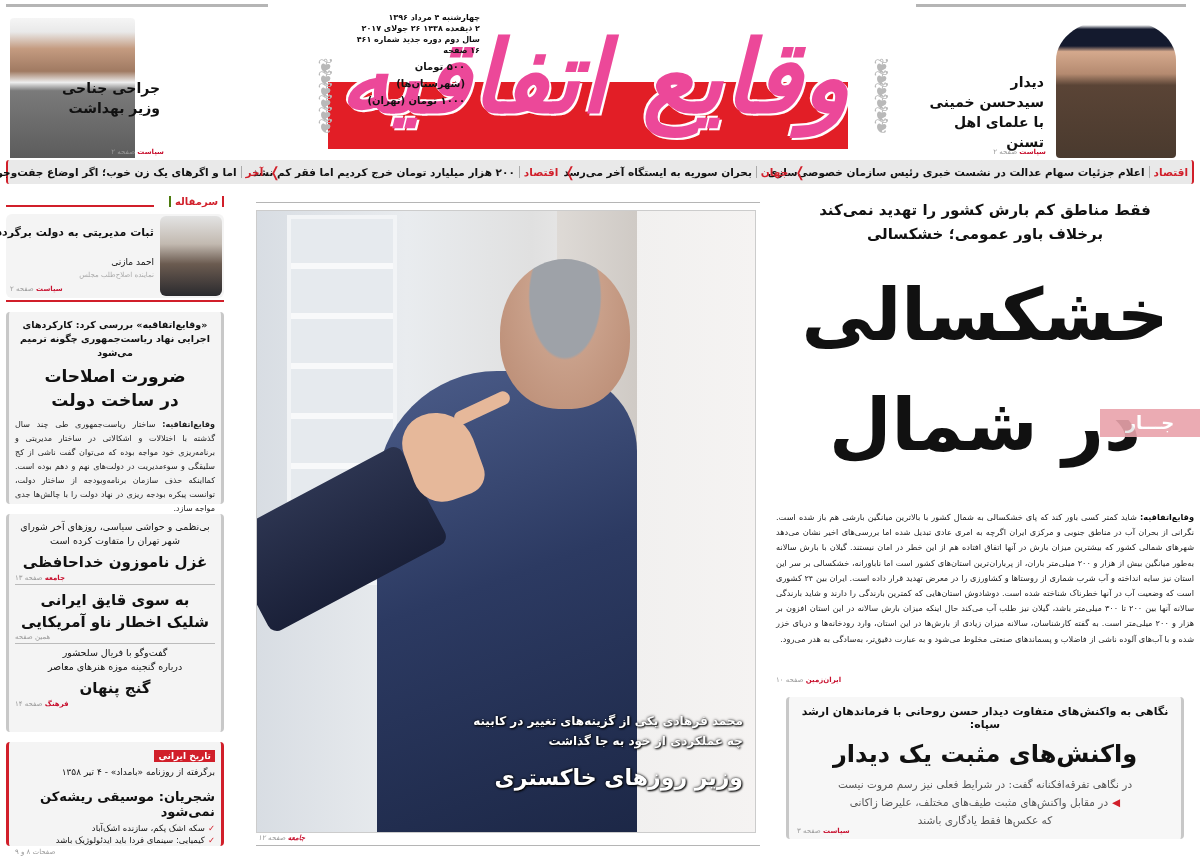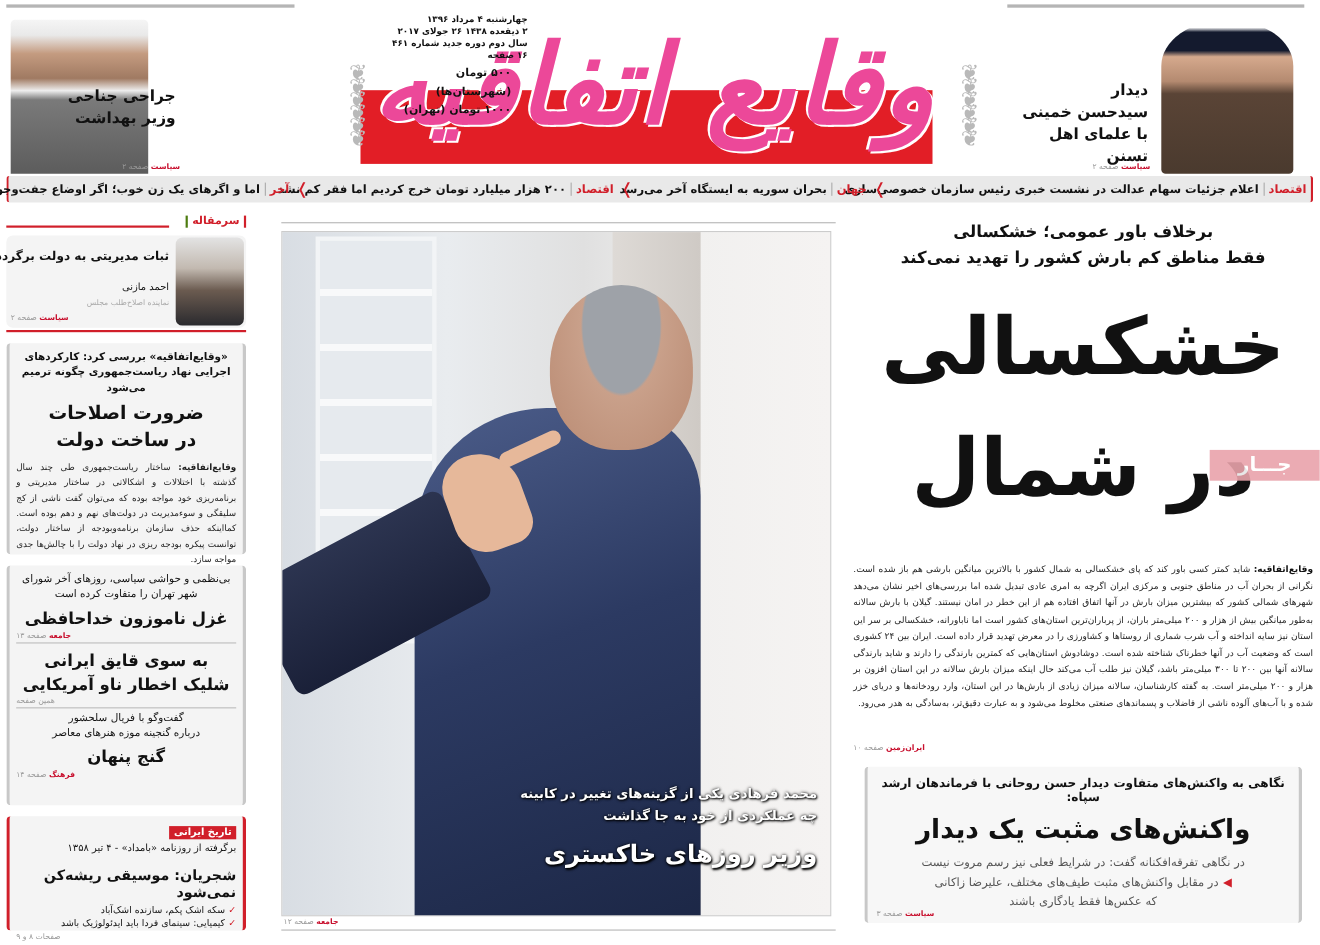--- a/index.html
+++ b/index.html
@@ -61,21 +61,21 @@
     .window-frame { position: absolute; left: 30px; top: 4px; width: 110px; height: 370px; border: 4px solid #f2f4f6; background: repeating-linear-gradient(180deg, #e6eaee 0px, #e6eaee 44px, #f8f9fa 44px, #f8f9fa 50px); }
     .pillar { position: absolute; left: 300px; top: 0; width: 80px; height: 623px; background: linear-gradient(90deg, #dedad6, #cfcac5); }
     .head { position: absolute; left: 243px; top: 48px; width: 130px; height: 150px; border-radius: 50% 50% 45% 45%; background: radial-gradient(ellipse at 50% 25%, #9ea2a8 0%, #9ea2a8 38%, #c9a08a 40%, #b98a72 100%); }
     .suit { position: absolute; left: 120px; top: 160px; width: 260px; height: 470px; background: linear-gradient(160deg, #4c5d8a 0%, #2c3a62 45%, #1c2746 100%); border-radius: 120px 80px 0 0; }
     .arm { position: absolute; left: -10px; top: 320px; width: 200px; height: 110px; background: linear-gradient(180deg, #2c3450, #1a2038); transform: rotate(-28deg); transform-origin: left center; border-radius: 10px; }
     .hand { position: absolute; left: 150px; top: 200px; width: 70px; height: 90px; background: #e6b89a; border-radius: 30px 40px 20px 30px; transform: rotate(-20deg); }
     .finger { position: absolute; left: 195px; top: 190px; width: 60px; height: 14px; background: #e6b89a; border-radius: 8px; transform: rotate(-25deg); }
     .photo-caption { position: absolute; right: 12px; top: 500px; text-align: right; color: #fff; text-shadow: 0 0 3px #000, 1px 1px 2px #000; }
     .photo-kicker { font-size: 12px; font-weight: bold; line-height: 20px; }
     .photo-title { font-size: 22px; font-weight: bold; line-height: 34px; margin-top: 10px; }
-    .center-ref { position: absolute; left: 258px; top: 834px; }
+    .center-ref { position: absolute; left: 258px; top: 834px; font-style: italic; }
     .center-bottom-rule { position: absolute; left: 256px; top: 845px; width: 504px; height: 1px; background: #b5b5b5; }
 
     
     .col-right { position: absolute; left: 776px; top: 198px; width: 418px; text-align: center; }
     .lead-kicker { font-size: 15px; font-weight: bold; line-height: 24px; }
     .lead-title { font-family: "DejaVu Sans", sans-serif; font-weight: bold; font-size: 72px; line-height: 110px; margin-top: 14px; letter-spacing: -1px; }
     .dispute-tag { position: absolute; left: 1100px; top: 409px; width: 100px; height: 28px; background: #e9a3ab; color: #fff; font-weight: bold; font-size: 18px; text-align: center; line-height: 28px; opacity: 0.9; }
     .lead-body { position: absolute; left: 776px; top: 510px; width: 418px; font-size: 8.2px; line-height: 15.2px; text-align: justify; color: #222; }
     .lead-body b { color: #111; }
     .lead-ref { position: absolute; left: 776px; top: 676px; }
@@ -222,22 +222,22 @@
       <div>چه عملکردی از خود به جا گذاشت</div>
     </div>
     <div class="photo-title">وزیر روزهای خاکستری</div>
   </div>
 </div>
 <div class="ref center-ref"><span class="sec">جامعه</span> <span>صفحه ۱۲</span></div>
 <div class="center-bottom-rule"></div>
 
 <div class="col-right">
   <div class="lead-kicker">
+    <div>فقط مناطق کم بارش کشور را تهدید نمی‌کند</div>
     <div>برخلاف باور عمومی؛ خشکسالی</div>
-    <div>فقط مناطق کم بارش کشور را تهدید نمی‌کند</div>
   </div>
   <div class="lead-title">
     <div>خشکسالی</div>
     <div>در شمال</div>
   </div>
 </div>
 <div class="dispute-tag">جـــار</div>
 <div class="lead-body"><b>وقایع‌اتفاقیه:</b> <span>شاید کمتر کسی باور کند که پای خشکسالی به شمال کشور با بالاترین میانگین بارشی هم باز شده است. نگرانی از بحران آب در مناطق جنوبی و مرکزی ایران اگرچه به امری عادی تبدیل شده اما بررسی‌های اخیر نشان می‌دهد شهرهای شمالی کشور که بیشترین میزان بارش در آنها اتفاق افتاده هم از این خطر در امان نیستند. گیلان با بارش سالانه به‌طور میانگین بیش از هزار و ۲۰۰ میلی‌متر باران، از پرباران‌ترین استان‌های کشور است اما ناباورانه، خشکسالی بر سر این استان نیز سایه انداخته و آب شرب شماری از روستاها و کشاورزی را در معرض تهدید قرار داده است. ایران بین ۲۴ کشوری است که وضعیت آب در آنها خطرناک شناخته شده است. دوشادوش استان‌هایی که کمترین بارندگی را دارند و شاید بارندگی سالانه آنها بین ۲۰۰ تا ۳۰۰ میلی‌متر باشد، گیلان نیز طلب آب می‌کند حال اینکه میزان بارش سالانه در این استان افزون بر هزار و ۲۰۰ میلی‌متر است. به گفته کارشناسان، سالانه میزان زیادی از بارش‌ها در این استان، وارد رودخانه‌ها و دریای خزر شده و با آب‌های آلوده ناشی از فاضلاب و پسماندهای صنعتی مخلوط می‌شود و به عبارت دقیق‌تر، به‌سادگی به هدر می‌رود.</span></div>
 <div class="ref lead-ref"><span class="sec">ایران‌زمین</span> <span>صفحه ۱۰</span></div>
 

